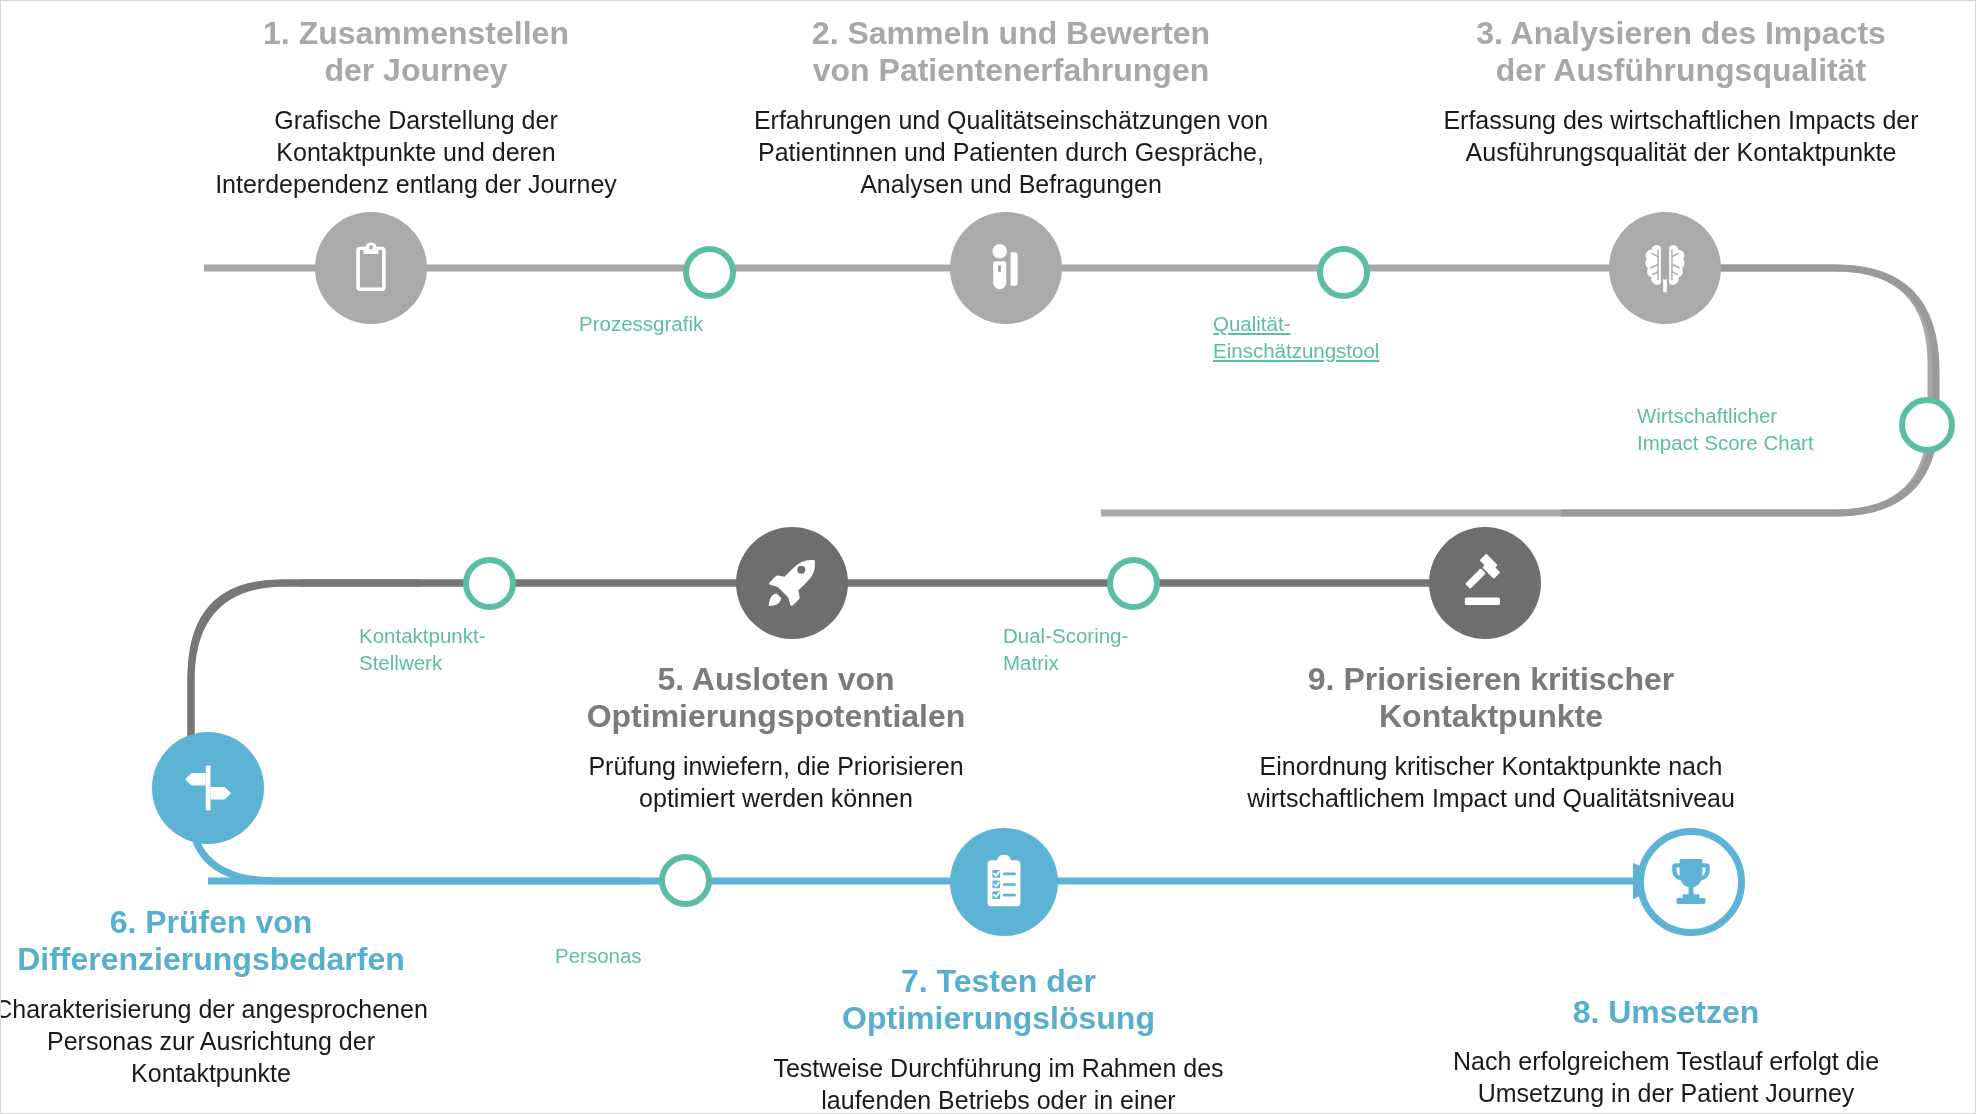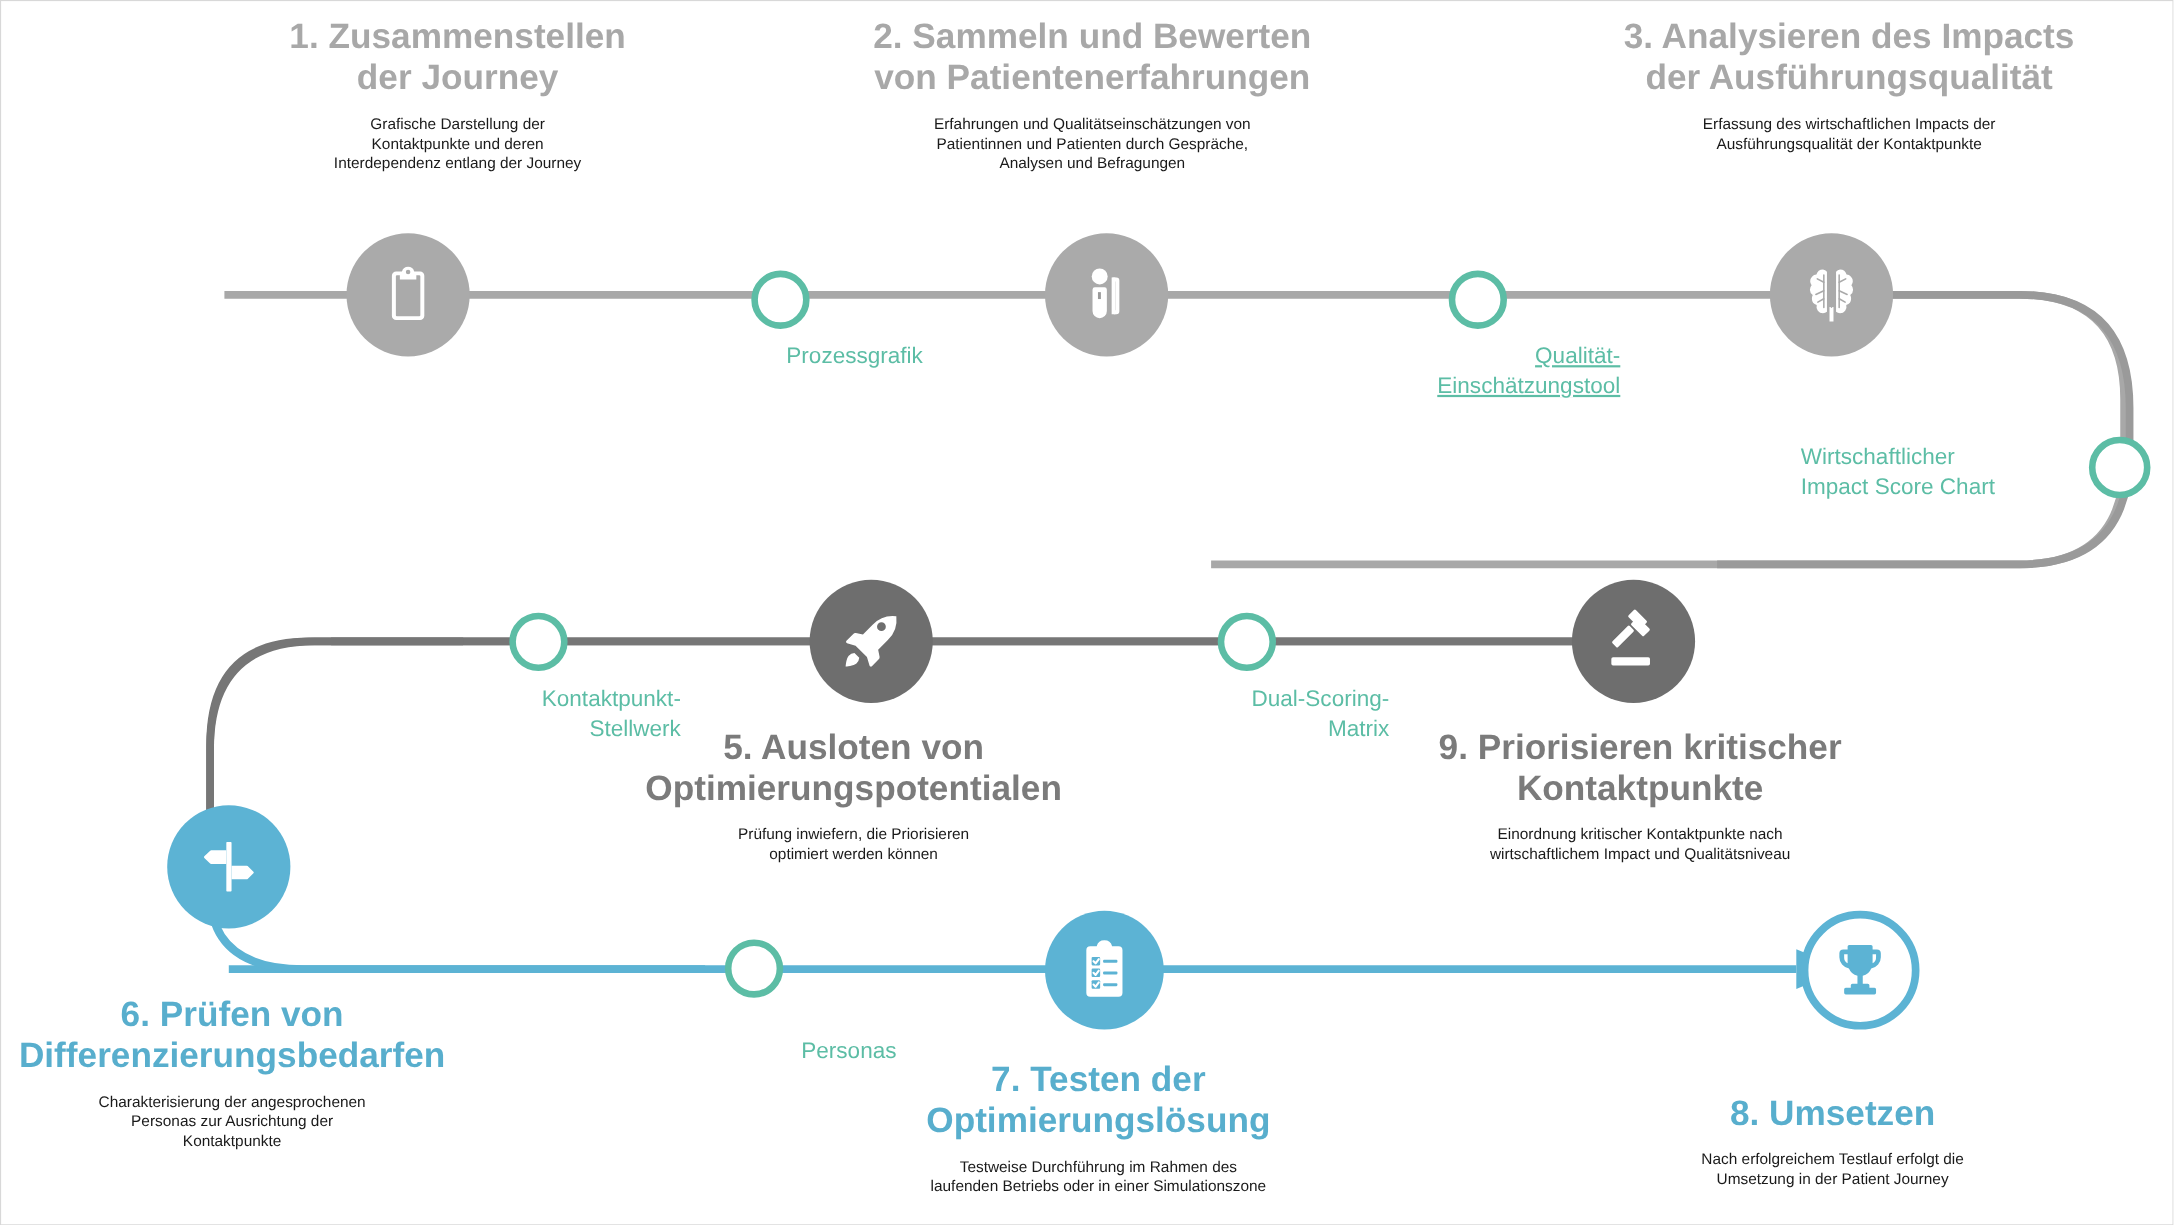--- a/index.html
+++ b/index.html
@@ -21,34 +21,34 @@
   
   .stage{position:absolute;text-align:center;}
   .stage .title{
     font-size:32px;
     font-weight:bold;
     line-height:1.17;
     margin:0 0 14px 0;
     white-space:pre-line;
   }
   .stage .desc{
-    font-size:14px;
+    font-size:25px;
     line-height:1.28;
     color:#1a1a1a;
     margin:0;
     white-space:pre-line;
   }
   .t-gray-light .title{color:#a8a8a8;}
   .t-gray-dark  .title{color:#7b7b7b;}
   .t-blue       .title{color:#58aecd;}
 
   
   .nodelabel{
     position:absolute;
-    text-align:right;
+    text-align:left;
     font-size:20.5px;
     line-height:1.3;
     color:#5cbda5;
     white-space:pre-line;
   }
 
   
   .ring{
     position:absolute;
     border-radius:50%;
@@ -93,21 +93,21 @@
   </svg>
 
   <div class="stage t-gray-light" style="left:145px;top:14px;width:540px;">
     <div class="title">1. Zusammenstellen
 der Journey</div>
     <div class="desc">Grafische Darstellung der
 Kontaktpunkte und deren
 Interdependenz entlang der Journey</div>
   </div>
 
-  <div class="stage t-gray-light" style="left:722px;top:14px;width:540px;">
+  <div class="stage t-gray-light" style="left:740px;top:14px;width:540px;">
     <div class="title">2. Sammeln und Bewerten
 von Patientenerfahrungen</div>
     <div class="desc">Erfahrungen und Qualitätseinschätzungen von
 Patientinnen und Patienten durch Gespräche,
 Analysen und Befragungen</div>
   </div>
 
   <div class="stage t-gray-light" style="left:1410px;top:14px;width:540px;">
     <div class="title">3. Analysieren des Impacts
 der Ausführungsqualität</div>

